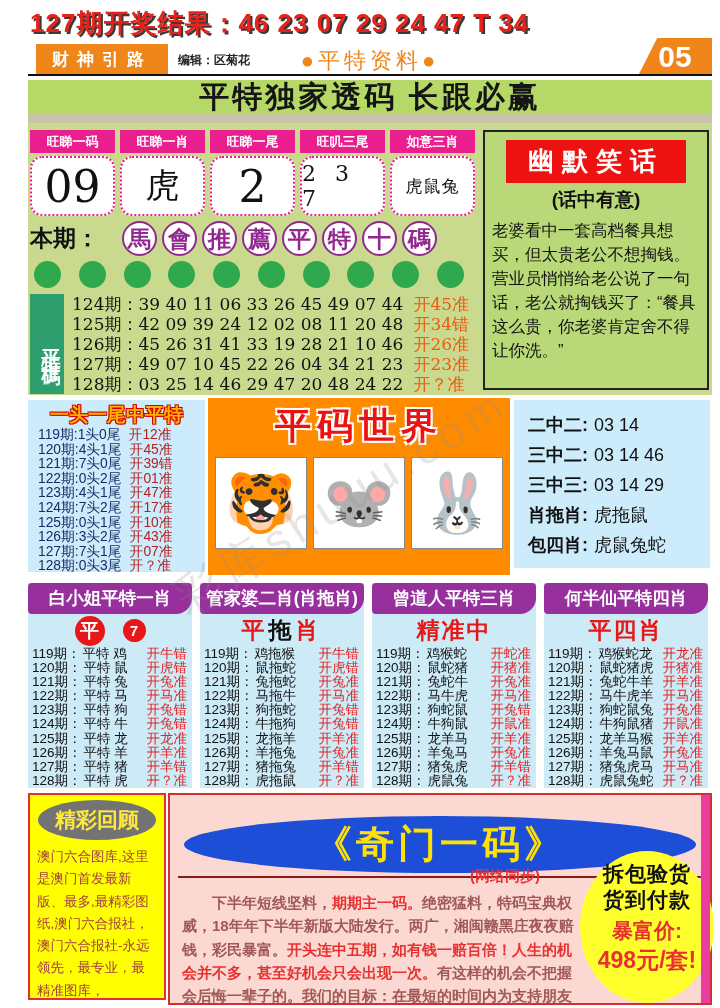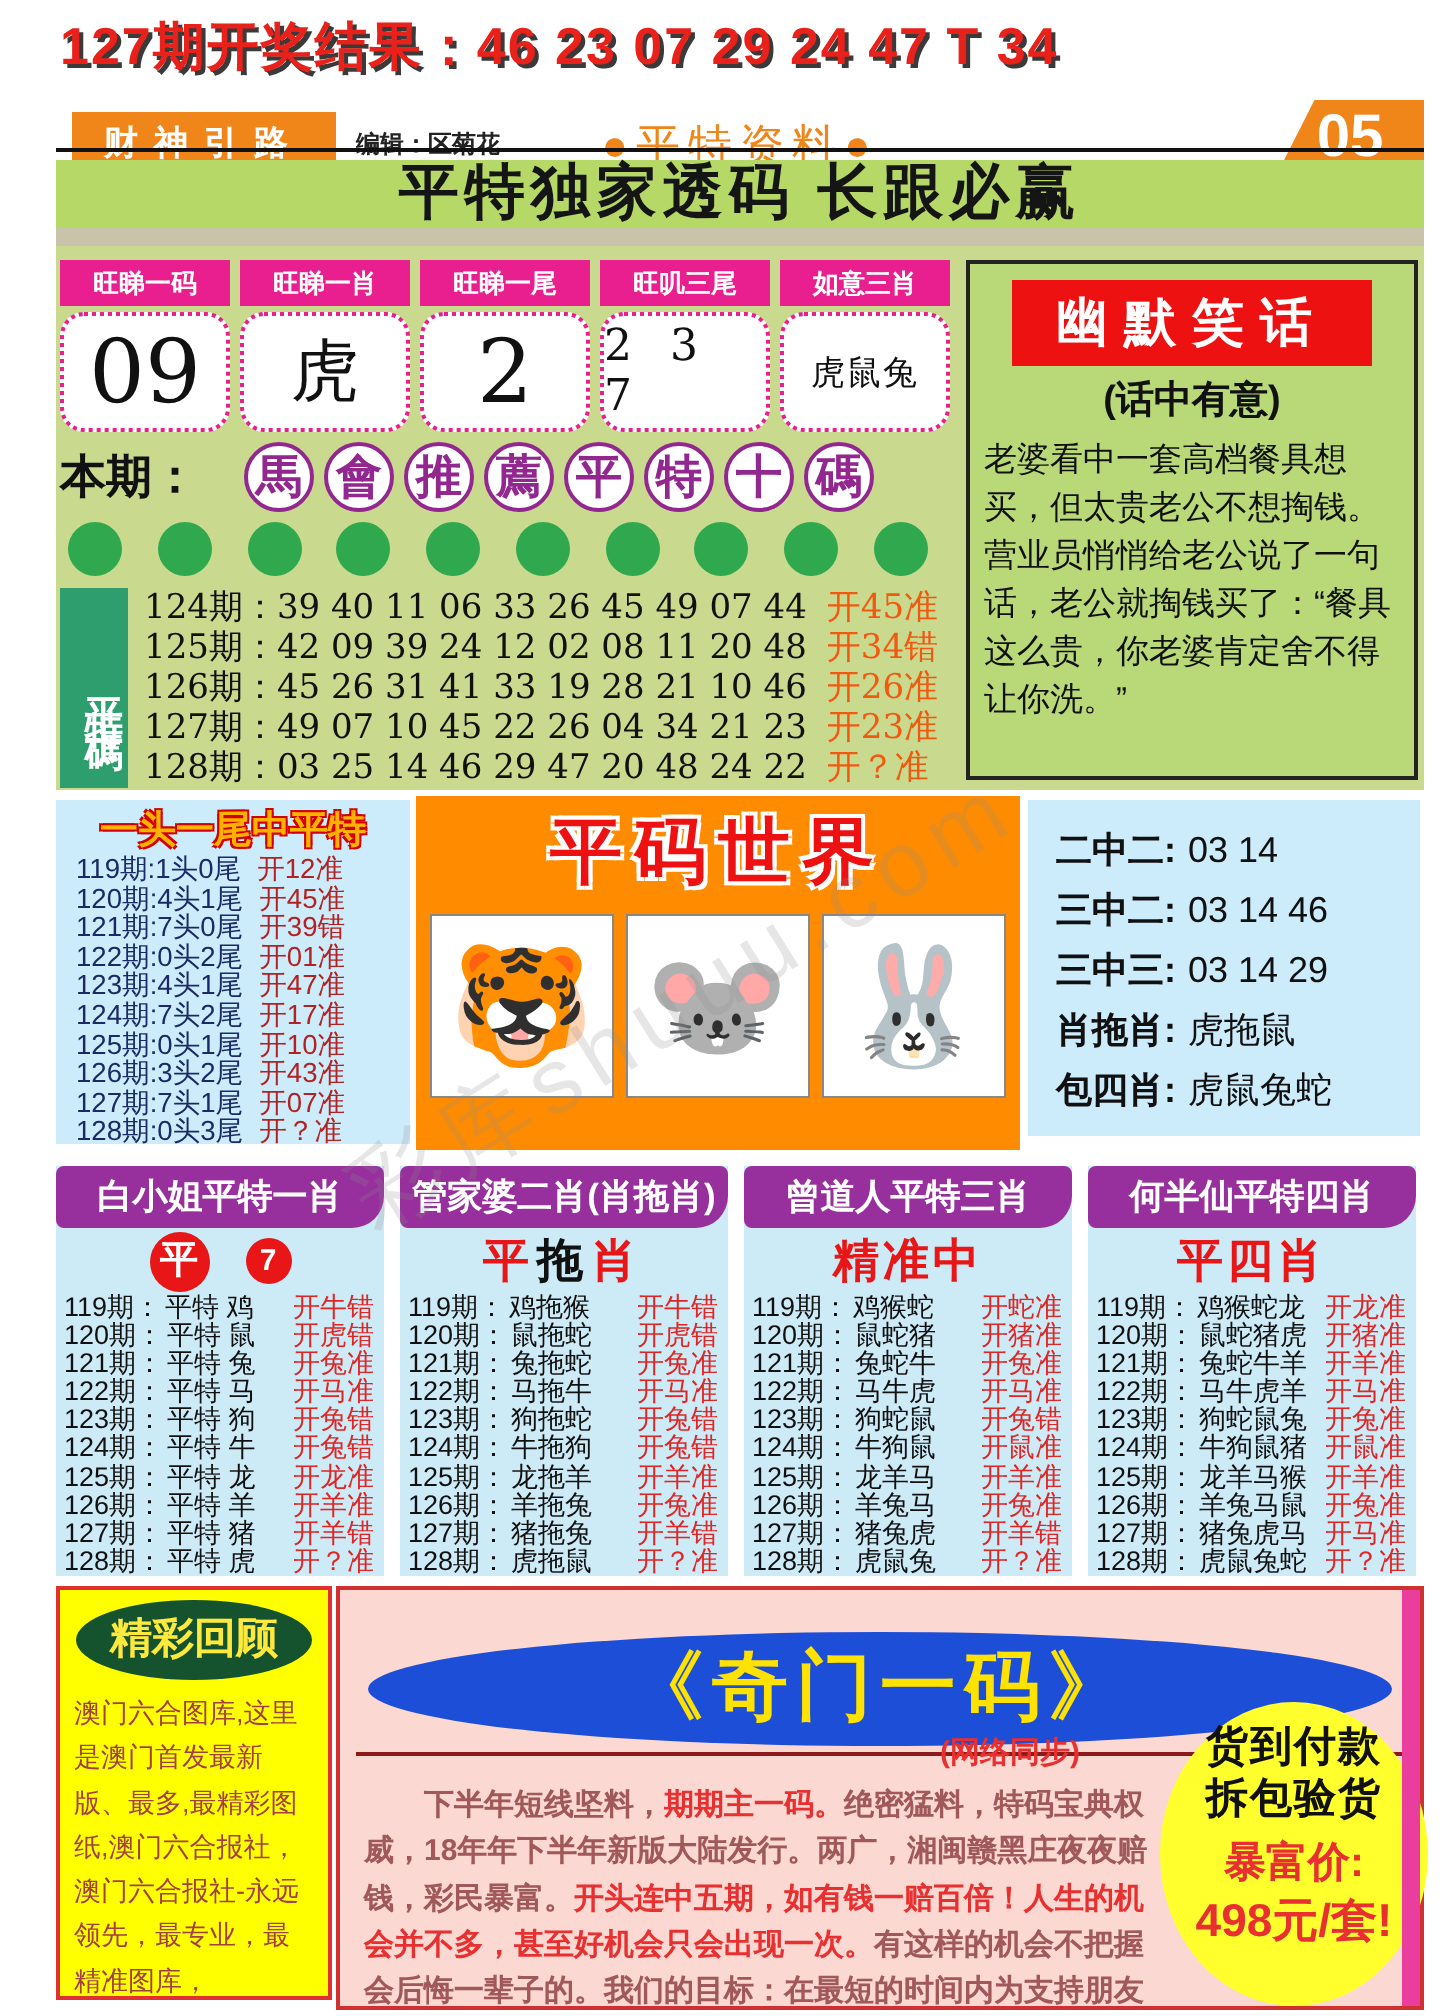--- a/index.html
+++ b/index.html
@@ -2,21 +2,21 @@
 <html><head>
 <meta charset="utf-8">
 <style>
   * { margin:0; padding:0; box-sizing:border-box; }
   body { font-family:"Liberation Sans", sans-serif; background:#fff; }
   .page { position:relative; width:720px; height:1008px; background:#fff; overflow:hidden;border-radius:18px; }
 
   
   .result-line { position:absolute; left:30px; top:6px; font-size:26px; font-weight:bold;
     color:#e8221a; text-shadow:2px 2px 0 #3a3a3a; letter-spacing:1px; }
-  .hdr-row { position:absolute; left:28px; top:56px; width:684px; height:30px; }
+  .hdr-row { position:absolute; left:28px; top:44px; width:684px; height:30px; }
   .brand { position:absolute; left:8px; top:0; background:#f08519; color:#fff; font-weight:bold;
     font-size:17px; padding:4px 16px; letter-spacing:8px; }
   .editor { position:absolute; left:150px; top:8px; font-size:12px; font-weight:bold; color:#222; }
   .section-title { position:absolute; left:0; right:0; text-align:center; top:2px;
     color:#f08519; font-size:22px; font-weight:normal; letter-spacing:4px; }
   .pageno { position:absolute; right:0; top:-6px; width:74px; height:38px; background:#f08519;
     color:#fff; font-size:30px; font-weight:bold; text-align:center; line-height:38px;
     clip-path:polygon(26% 0, 100% 0, 100% 100%, 0 100%); }
   .hdr-line { position:absolute; left:28px; top:74px; width:684px; height:2px; background:#111; }
 
@@ -93,21 +93,21 @@
   .sub-red { font-size:23px; font-weight:bold; color:#e81616; letter-spacing:2px; }
   .crow { display:flex; font-size:13.5px; line-height:14.1px; color:#111; padding:0 5px 0 4px;
     white-space:nowrap; }
   .crow .ck { margin-left:2px; }
   .crow .cr { margin-left:auto; color:#e02525; }
 
   
   .bottom { position:absolute; left:28px; top:793px; width:684px; height:212px; }
   .review { position:absolute; left:0; top:0; width:138px; height:207px; background:#ffff00;
     border:2px solid #e03030; }
-  .rev-title { width:118px; height:40px; margin:5px auto 0; background:#14532d; border-radius:50%;
+  .rev-title { width:118px; height:40px; margin:5px auto 0; background:#737373; border-radius:50%;
     color:#ffe93d; font-size:21px; font-weight:bold; text-align:center; line-height:40px; }
   .rev-body { padding:6px 6px 0 7px; font-size:13.5px; line-height:1.65; color:#a34040; }
   .promo { position:absolute; left:140px; top:0; width:544px; height:212px; background:#fbd9d2;
     border:2px solid #d03030; }
   .promo-banner { width:512px; height:57px; margin:21px auto 0; background:#1d4ed8; border-radius:50%;
     color:#ffe200; font-size:38px; font-weight:bold; text-align:center; line-height:57px;
     letter-spacing:4px; }
   .promo-rule { width:524px; margin:3px auto 0; height:2px; background:#8c1a1a; }
   .sync { position:absolute; left:300px; top:72px; color:#e83030; font-size:15px; font-weight:bold; }
   .bubble { position:absolute; right:-4px; top:56px; width:134px; height:152px; background:#ffff2e;
@@ -477,22 +477,22 @@
     <div class="review">
       <div class="rev-title">精彩回顾</div>
       <div class="rev-body">澳门六合图库,这里是澳门首发最新版、最多,最精彩图纸,澳门六合报社，澳门六合报社-永远领先，最专业，最精准图库，</div>
     </div>
 
     <div class="promo">
       <div class="promo-banner">《奇门一码》</div>
       <div class="promo-rule"></div>
       <div class="sync">(网络同步)</div>
       <div class="bubble">
+        <div class="pay">拆包验货</div>
         <div class="pay">货到付款</div>
-        <div class="pay">拆包验货</div>
         <div class="plabel">暴富价:</div>
         <div class="pprice">498元/套!</div>
       </div>
       <p class="promo-text"><span class="seg-dark">下半年短线坚料，</span><span class="seg-red">期期主一码。</span><span class="seg-dark">绝密猛料，特码宝典权威，18年年下半年新版大陆发行。两广，湘闽赣黑庄夜夜赔钱，彩民暴富。</span><span class="seg-red">开头连中五期，如有钱一赔百倍！人生的机会并不多，甚至好机会只会出现一次。</span><span class="seg-dark">有这样的机会不把握会后悔一辈子的。我们的目标：在最短的时间内为支持朋友争取最大的利益。</span></p>
       <div class="magenta-bar"></div>
     </div>
   </div>
 
   <div class="watermark">彩库shuuu.com</div>
 </div>

